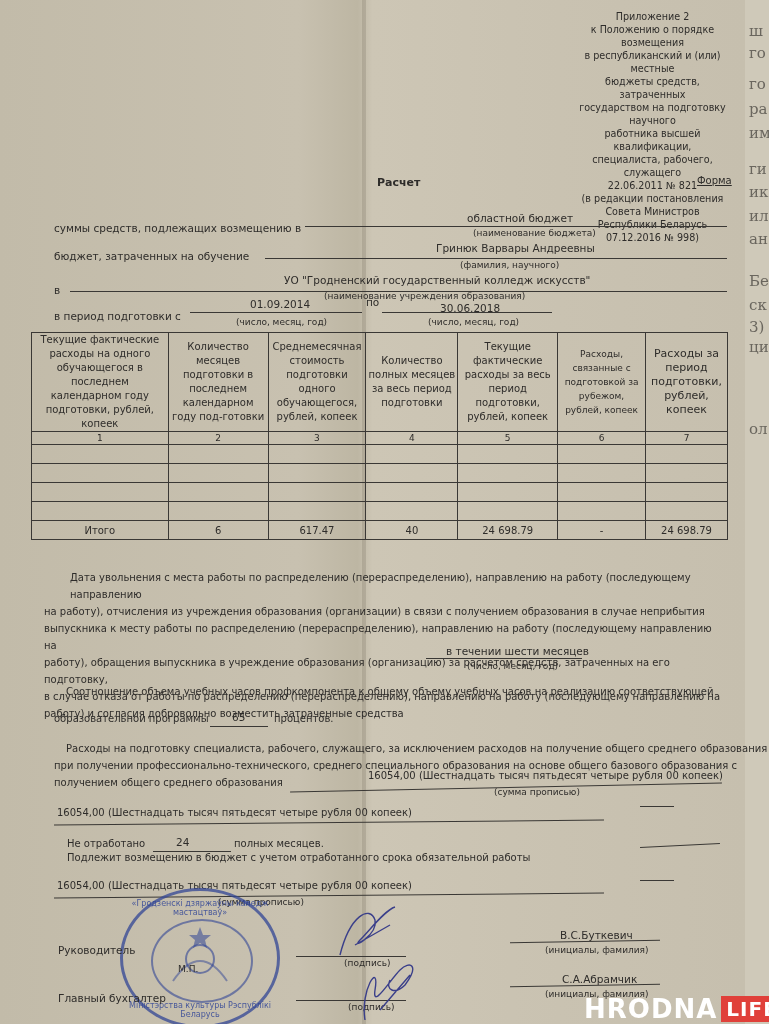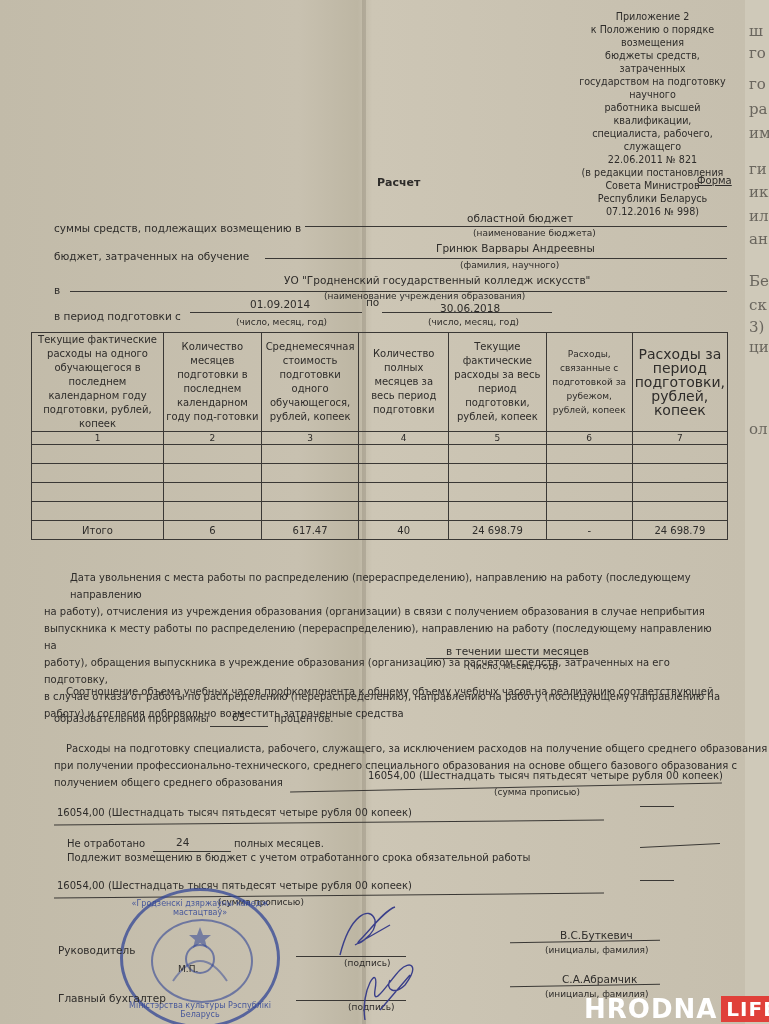--- a/index.html
+++ b/index.html
@@ -53,20 +53,21 @@
   <span style="top:272px">Бе</span>
   <span style="top:296px">ск</span>
   <span style="top:318px">3)</span>
   <span style="top:338px">ци</span>
   <span style="top:420px">ол</span>
 </div>
 
 <div class="appendix">
   <div>Приложение 2</div>
   <div>к Положению о порядке возмещения</div>
+  <div>в республиканский и (или) местные</div>
   <div>бюджеты средств, затраченных</div>
   <div>государством на подготовку научного</div>
   <div>работника высшей квалификации,</div>
   <div>специалиста, рабочего, служащего</div>
   <div>22.06.2011 № 821</div>
   <div>(в редакции постановления</div>
   <div>Совета Министров</div>
   <div>Республики Беларусь</div>
   <div>07.12.2016 № 998)</div>
 </div>
@@ -109,21 +110,21 @@
       <col style="width:82px">
   </colgroup>
   <tbody>
       <tr class="head">
     <td>Текущие фактические расходы на одного обучающегося в последнем календарном году подготовки, рублей, копеек</td>
     <td>Количество месяцев подготовки в последнем календарном году под-готовки</td>
     <td>Среднемесячная стоимость подготовки одного обучающегося, рублей, копеек</td>
     <td>Количество полных месяцев за весь период подготовки</td>
     <td>Текущие фактические расходы за весь период подготовки, рублей, копеек</td>
     <td style="font-size:9px">Расходы, связанные с подготовкой за рубежом, рублей, копеек</td>
-    <td style="font-size:14px">Расходы за период подготовки, рублей, копеек</td>
+    <td style="font-size:11px">Расходы за период подготовки, рублей, копеек</td>
   </tr>
   <tr class="nums">
     <td>1</td>
     <td>2</td>
     <td>3</td>
     <td>4</td>
     <td>5</td>
     <td>6</td>
     <td>7</td>
   </tr>

